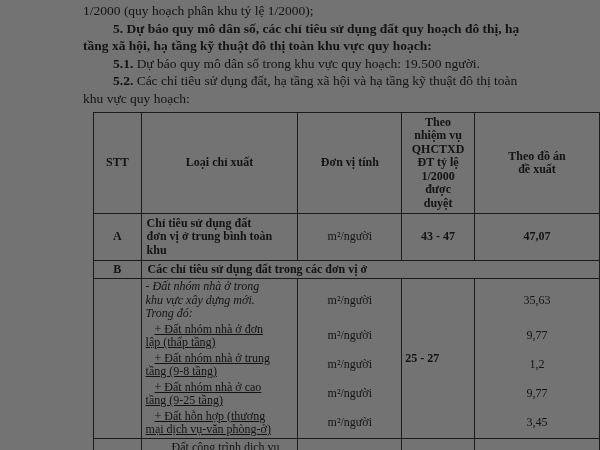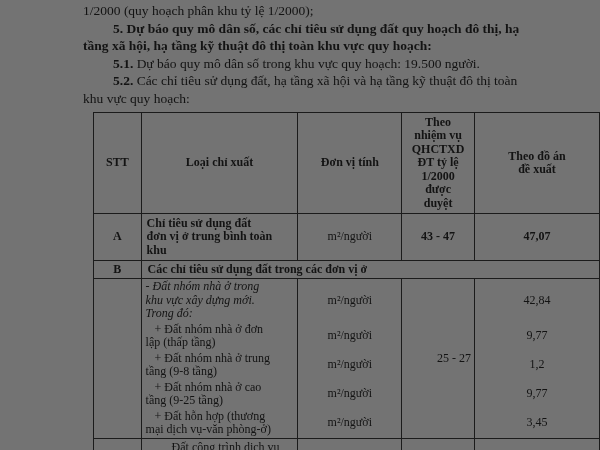--- a/index.html
+++ b/index.html
@@ -63,27 +63,28 @@
   tr.rowB td.seclbl { padding-left: 6px; margin-top: 28px; }
 
   tr.sub td {
     border-top: none;
     border-bottom: none;
   }
   tr.sub td.lbl {
     white-space: pre-line;
     padding-left: 4px;
   }
-  tr.sub td.plus { text-indent: 9px; }
+  tr.sub td.plus { text-indent: 9px; text-decoration: underline; }
   td.padtop { vertical-align: top; padding-top: 4px; padding-bottom: 4px; font-style: italic; }
   td.valtop { vertical-align: top; padding-top: 4px; }
   td.range {
     vertical-align: top;
     padding-top: 31px;
-    text-align: right;
+    text-align: left;
+    font-weight: bold;
   }
   tr.partial td { height: 30px; vertical-align: top; }
   tr.partial td.lbl { padding-left: 30px; padding-top: 2px; white-space: pre-line; }
   tr.partial td.unit { padding-top: 11px; text-align: center; }
 </style>
 </head>
 <body>
 
 <div class="page">
 
@@ -136,21 +137,21 @@
       <td class="seclbl" colspan="4">Các chỉ tiêu sử dụng đất trong các đơn vị ở</td>
     </tr>
 
     <tr class="sub">
       <td></td>
       <td class="lbl padtop">- Đất nhóm nhà ở trong
 khu vực xây dựng mới.
 Trong đó:</td>
       <td class="center">m²/người</td>
       <td class="range" rowspan="5">25 - 27</td>
-      <td class="center valtop">42,84</td>
+      <td class="center valtop">35,63</td>
     </tr>
     <tr class="sub">
       <td></td>
       <td class="lbl plus">+ Đất nhóm nhà ở đơn
 lập (thấp tầng)</td>
       <td class="center">m²/người</td>
       <td class="center">9,77</td>
     </tr>
     <tr class="sub">
       <td></td>

